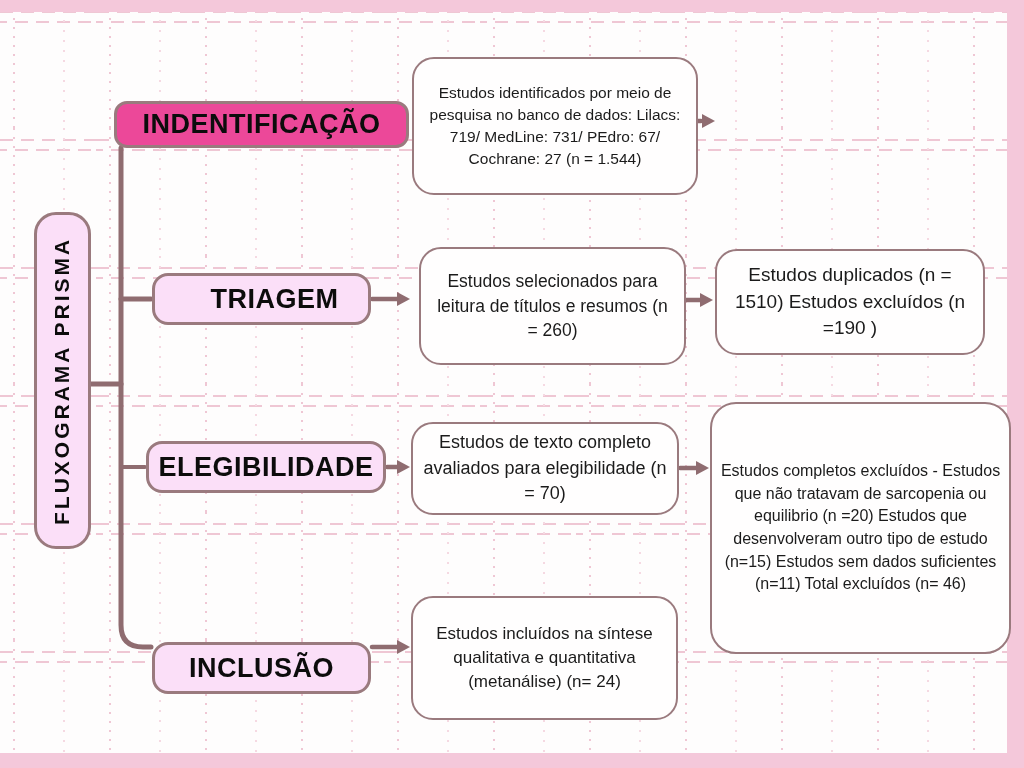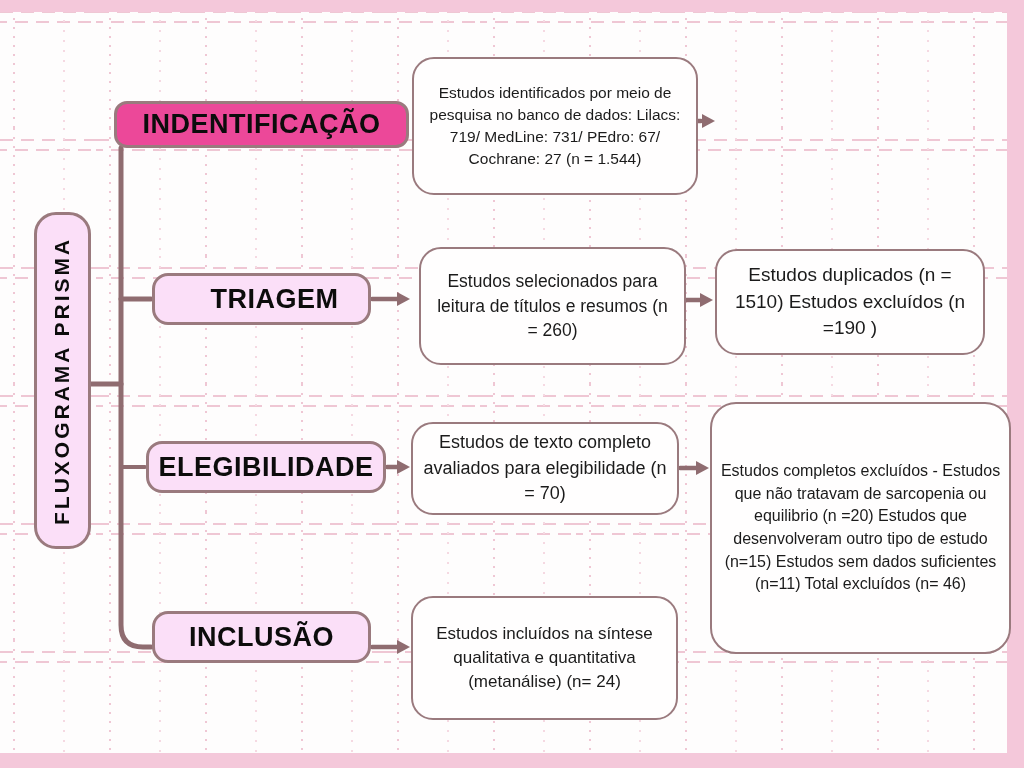--- a/index.html
+++ b/index.html
@@ -6,21 +6,21 @@
   body{font-family:"Liberation Sans","DejaVu Sans",sans-serif;background:#ffffff;}
   #canvas{position:relative;width:1024px;height:768px;overflow:hidden;background:#fefdfd;}
   #bg-pattern,#connector-layer{position:absolute;inset:0;pointer-events:none;}
   .box{position:absolute;box-sizing:border-box;display:flex;align-items:center;justify-content:center;
        text-align:center;color:#1b1b1b;background:#fffefe;border:2.5px solid #9a7a7e;border-radius:22px;
        padding:6px 10px;line-height:1.42;z-index:3;}
   .stage{font-weight:800;color:#0c0c0c;letter-spacing:0.5px;line-height:1.05;padding:2px 6px;}
   .stage1{left:114px;top:101px;width:295px;height:47px;border-radius:13px;background:#ec4899;font-size:27px;border-width:3px;}
   .stage2{left:152px;top:273px;width:219px;height:52px;border-radius:16px;background:#fbdff8;font-size:27px;border-width:3px;padding-left:32px;}
   .stage3{left:146px;top:441px;width:240px;height:52px;border-radius:16px;background:#fbdff8;font-size:27px;border-width:3px;}
-  .stage4{left:152px;top:611px;width:219px;height:52px;border-radius:16px;background:#fbdff8;font-size:27px;border-width:3px;}
+  .stage4{left:152px;top:642px;width:219px;height:52px;border-radius:16px;background:#fbdff8;font-size:27px;border-width:3px;}
   .m1{left:412px;top:57px;width:286px;height:138px;font-size:15.5px;padding:4px 4px;}
   .r1{left:716px;top:46px;width:276px;height:156px;font-size:17px;border-radius:24px;}
   .m2{left:411px;top:247px;width:267px;height:118px;font-size:17.5px;margin-left:8px;}
   .r2{left:715px;top:249px;width:270px;height:106px;font-size:19px;}
   .m3{left:411px;top:422px;width:268px;height:93px;font-size:18px;}
   .r3{left:710px;top:402px;width:301px;height:252px;font-size:16px;border-radius:26px;padding:0 6px;}
   .m4{left:411px;top:596px;width:267px;height:124px;font-size:17px;}
   .side-title{left:34px;top:212px;width:57px;height:337px;background:#fbdff8;border-width:3px;border-radius:22px;}
   .side-title span{display:block;white-space:nowrap;transform:rotate(-90deg);font-weight:800;font-size:21px;
                    letter-spacing:3px;color:#0c0c0c;}

